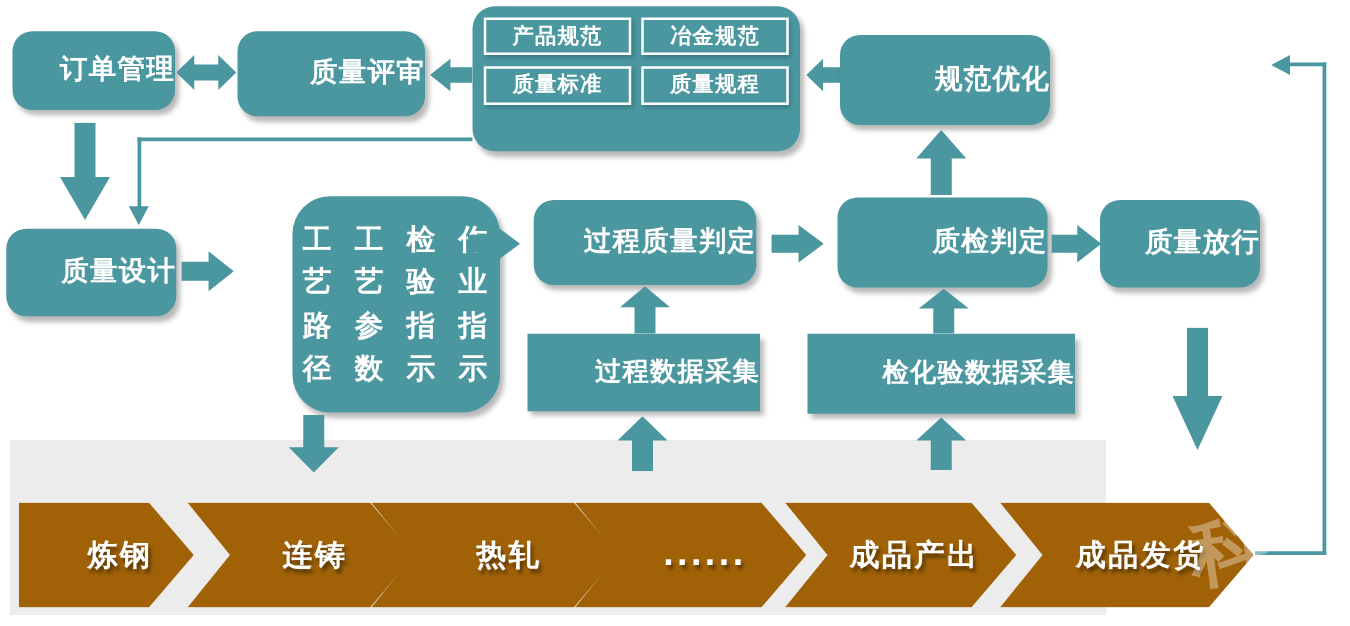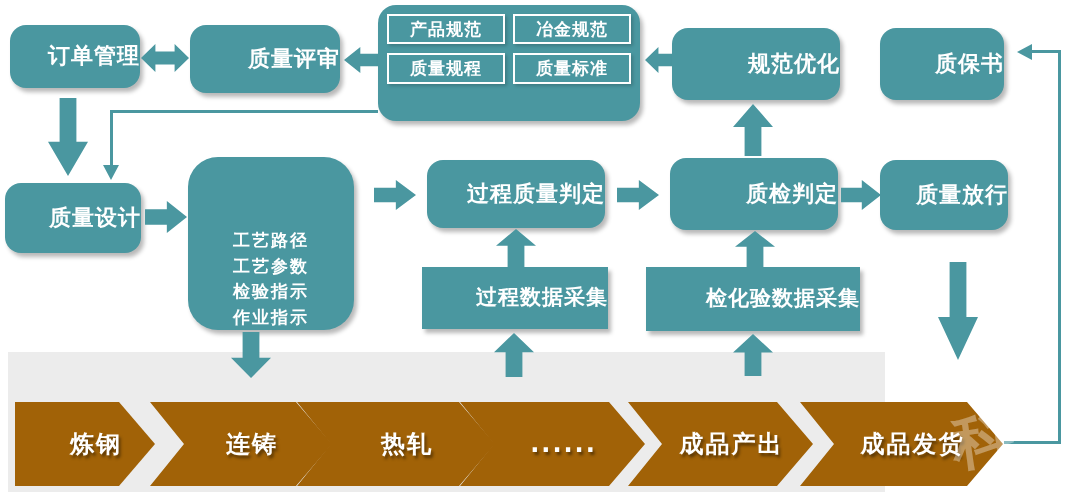--- a/index.html
+++ b/index.html
@@ -16,21 +16,21 @@
   .rect{border-radius:0;}
   .specbox{flex-direction:column;justify-content:flex-start;border-radius:18px;}
   .spec-title{font-size:23px;margin-top:12px;letter-spacing:2px;}
   .spec-grid{
     display:grid;grid-template-columns:118px 118px;grid-gap:9px 8px;margin-top:9px;
   }
   .spec-item{
     border:2.5px solid #ffffff;font-size:17px;font-weight:bold;color:#fff;
     padding:3px 0;text-align:center;letter-spacing:1px;box-shadow:2px 2px 3px rgba(0,0,0,0.18);
   }
-  .multi{flex-direction:column;font-size:17px;line-height:1.5;letter-spacing:2px;}
+  .multi{flex-direction:row;font-size:23px;line-height:1.5;letter-spacing:2px;margin-left:46px;}
   .arr{position:absolute;background:#4A97A0;filter:drop-shadow(2px 2px 2px rgba(0,0,0,0.25));}
   .arr-right{clip-path:polygon(0% 26%,52% 26%,52% 0%,100% 50%,52% 100%,52% 74%,0% 74%);}
   .arr-left{clip-path:polygon(100% 26%,48% 26%,48% 0%,0% 50%,48% 100%,48% 74%,100% 74%);}
   .arr-both{clip-path:polygon(0% 50%,30% 0%,30% 27%,70% 27%,70% 0%,100% 50%,70% 100%,70% 73%,30% 73%,30% 100%);}
   .arr-up{clip-path:polygon(50% 0%,100% 44%,71% 44%,71% 100%,29% 100%,29% 44%,0% 44%);}
   .arr-down{clip-path:polygon(29% 0%,71% 0%,71% 56%,100% 56%,50% 100%,0% 56%,29% 56%);}
   .line{position:absolute;background:#4A97A0;}
   .tri{position:absolute;width:0;height:0;}
   .tri-left{border-top:8px solid transparent;border-bottom:8px solid transparent;border-right:15px solid #4A97A0;}
   .tri-down{border-left:8px solid transparent;border-right:8px solid transparent;border-top:15px solid #4A97A0;}
@@ -65,34 +65,31 @@
   <div class="node" style="left:190px;top:25px;width:150px;height:68px;">
     <span>质量评审</span>
   </div>
 
   <div class="arr arr-left" style="left:344px;top:47px;width:34px;height:26px;"></div>
 
   <div class="node specbox" style="left:378px;top:5px;width:262px;height:116px;">
     <div class="spec-grid">
       <div class="spec-item">产品规范</div>
       <div class="spec-item">冶金规范</div>
+      <div class="spec-item">质量标准</div>
       <div class="spec-item">质量规程</div>
-      <div class="spec-item">质量标准</div>
     </div>
   </div>
 
   <div class="arr arr-left" style="left:645px;top:47px;width:28px;height:26px;"></div>
 
   <div class="node" style="left:672px;top:28px;width:168px;height:72px;">
     <span>规范优化</span>
   </div>
 
-  <div class="node" style="left:880px;top:28px;width:124px;height:72px;">
-    <span>质保书</span>
-  </div>
 
   <div class="line" style="left:110px;top:110px;width:268px;height:3px;"></div>
   <div class="line" style="left:110px;top:110px;width:3px;height:57px;"></div>
   <div class="tri tri-down" style="left:103px;top:165px;"></div>
 
   <div class="line" style="left:1058px;top:50px;width:3px;height:394px;"></div>
   <div class="line" style="left:1032px;top:50px;width:29px;height:3px;"></div>
   <div class="tri tri-left" style="left:1017px;top:44px;"></div>
   <div class="line" style="left:1004px;top:441px;width:57px;height:3px;"></div>
 

